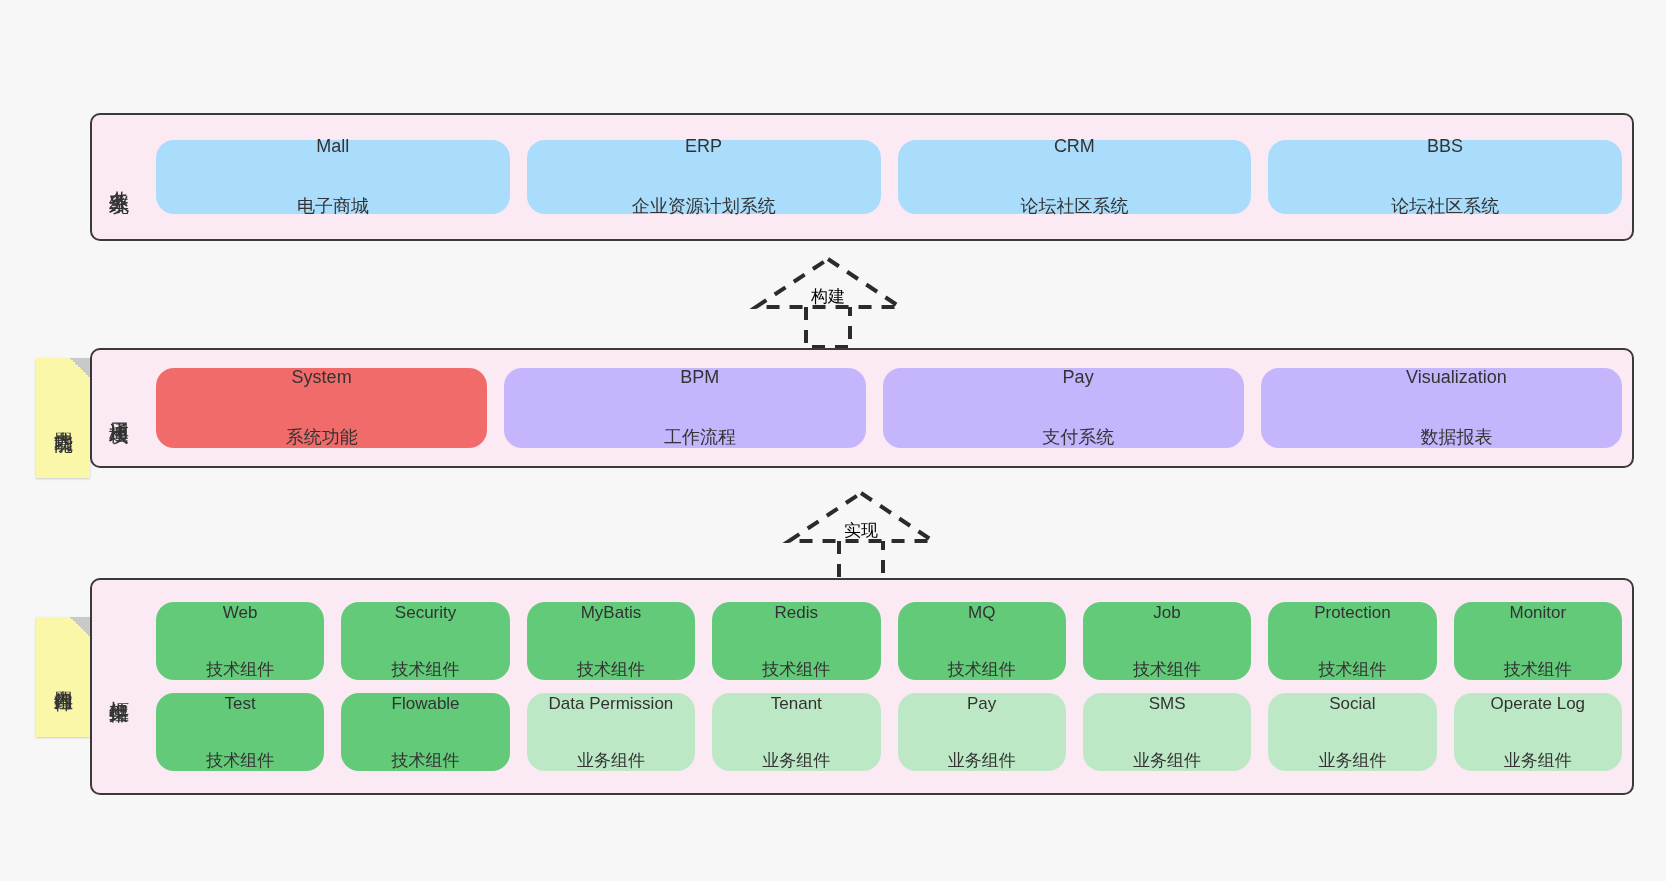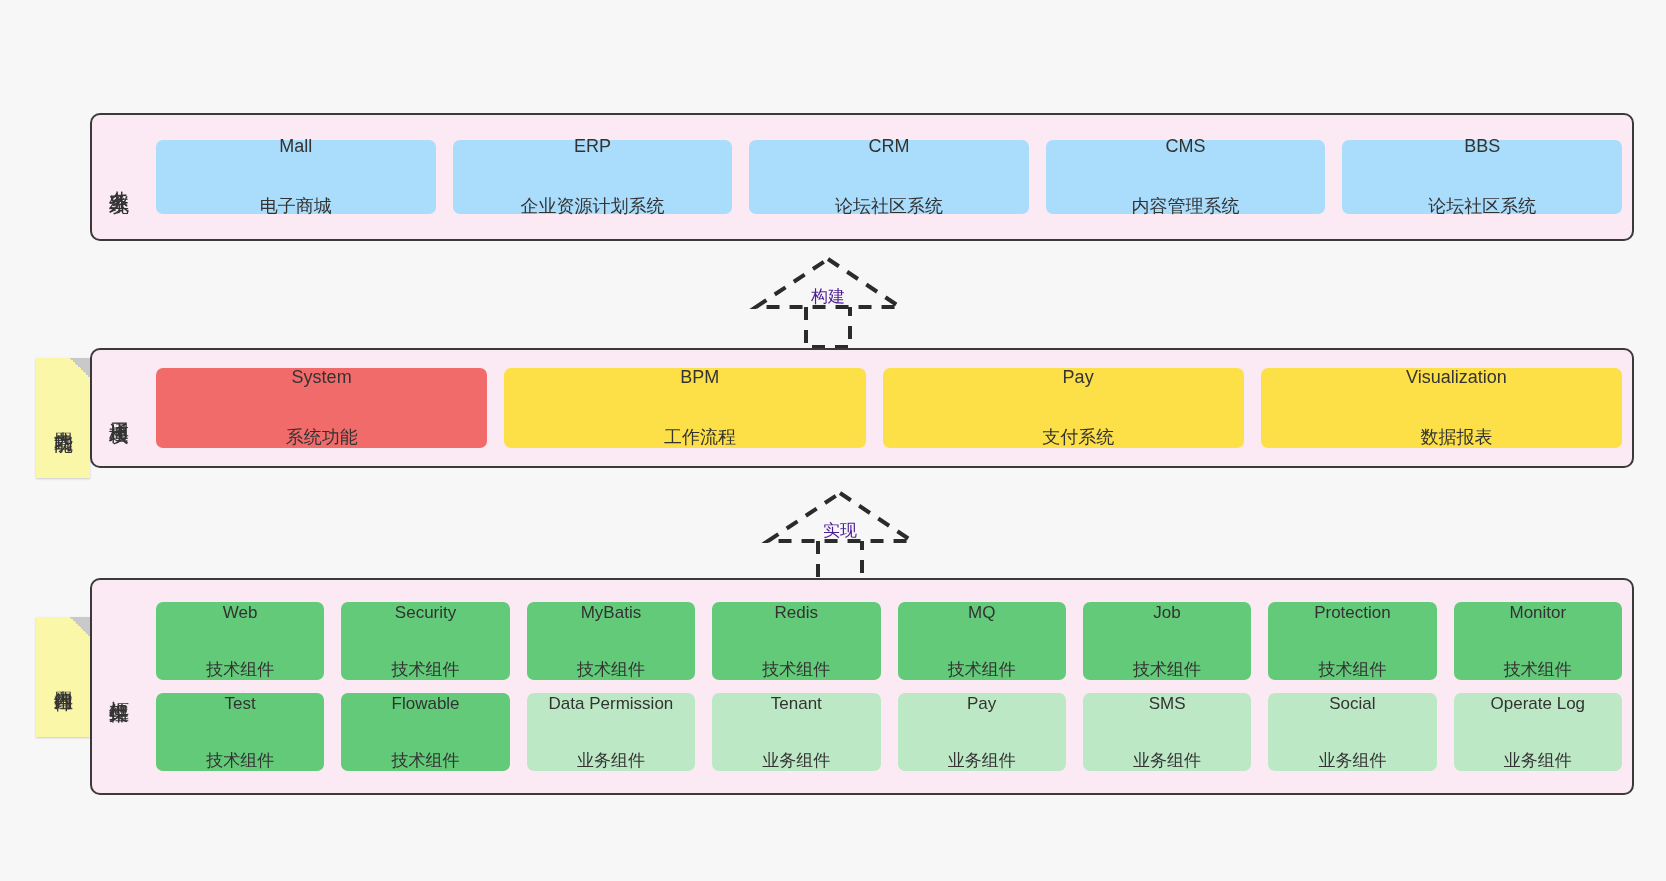--- a/index.html
+++ b/index.html
@@ -58,21 +58,21 @@
   }
 
   .row {
     display: flex;
     align-items: stretch;
     gap: 17px;
   }
 
   .cell {
     flex: 1 1 0;
-    border-radius: 7px;
+    border-radius: 18px;
     display: flex;
     flex-direction: column;
     align-items: center;
     justify-content: center;
     text-align: center;
     font-size: 18px;
     line-height: 1.32;
     color: #333333;
     padding: 4px 6px;
     gap: 36px;
@@ -94,21 +94,21 @@
   
   #layer-modules {
     left: 90px;
     top: 348px;
     width: 1544px;
     height: 120px;
   }
   #layer-modules .layer-body { padding: 0 10px; }
   #layer-modules .row { height: 80px; }
   .c-red   { background: #f26b6b; }
-  .c-pink  { background: #fde047; padding-left: 36px; }
+  .c-pink  { background: #c4b5fd; padding-left: 36px; }
 
   
   #layer-framework {
     left: 90px;
     top: 578px;
     width: 1544px;
     height: 217px;
   }
   #layer-framework .layer-body { padding: 0 10px; gap: 13px; }
   #layer-framework .row { height: 78px; }
@@ -150,27 +150,27 @@
     width: 160px;
     height: 100px;
   }
   .uml-arrow svg { display: block; overflow: visible; }
   .uml-arrow .label {
     position: absolute;
     left: 50%;
     transform: translateX(-50%);
     top: 32px;
     font-size: 17px;
-    color: #4c1d95;
+    color: #000000;
     background: transparent;
     white-space: nowrap;
     padding: 0 2px;
   }
   #arrow-build    { left: 748px; top: 253px; }
-  #arrow-implement{ left: 760px; top: 487px; }
+  #arrow-implement{ left: 781px; top: 487px; }
 </style>
 </head>
 <body>
 
 <div class="canvas">
 
   <div class="layer" id="layer-business">
     <div class="layer-title">业务系统</div>
     <div class="layer-body">
       <div class="row">
@@ -180,24 +180,20 @@
         </div>
         <div class="cell c-blue">
           <span class="en">ERP</span>
           <span class="cn">企业资源计划系统</span>
         </div>
         <div class="cell c-blue">
           <span class="en">CRM</span>
           <span class="cn">论坛社区系统</span>
         </div>
         <div class="cell c-blue">
-          <span class="en">CMS</span>
-          <span class="cn">内容管理系统</span>
-        </div>
-        <div class="cell c-blue">
           <span class="en">BBS</span>
           <span class="cn">论坛社区系统</span>
         </div>
       </div>
     </div>
   </div>
 
   <div class="uml-arrow" id="arrow-build">
     <svg width="160" height="100" viewBox="0 0 160 100">
       <path d="M 80 6 L 152 54 L 8 54 Z" fill="none" stroke="#2b2b2b" stroke-width="4" stroke-dasharray="13 10" stroke-linecap="butt"></path>

